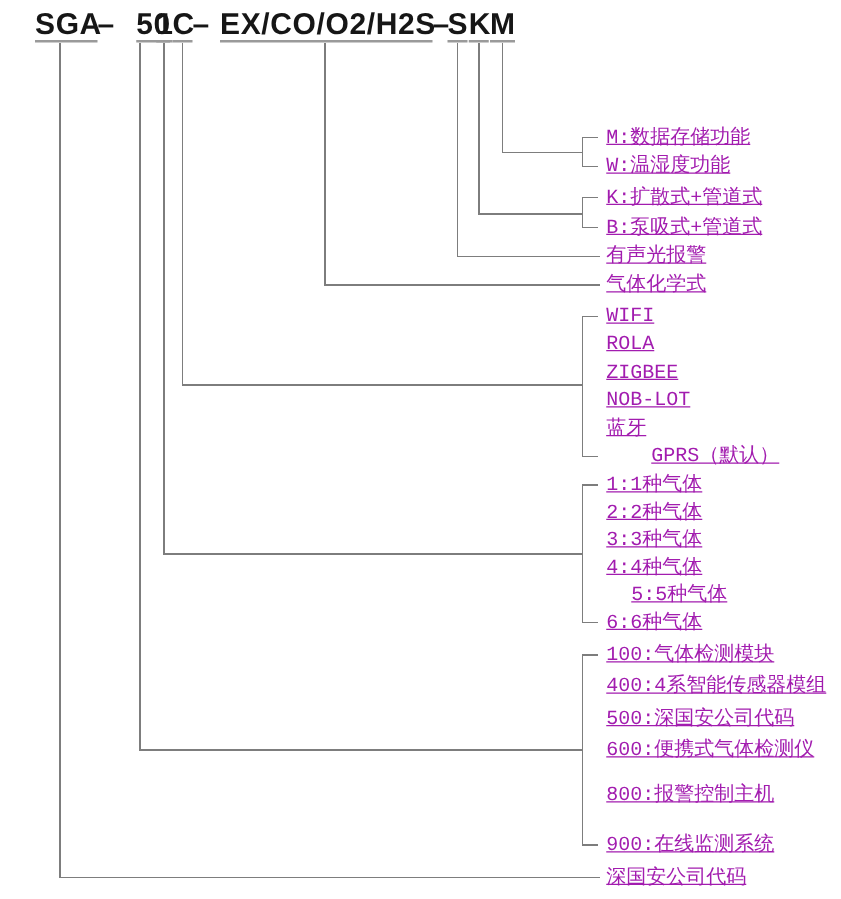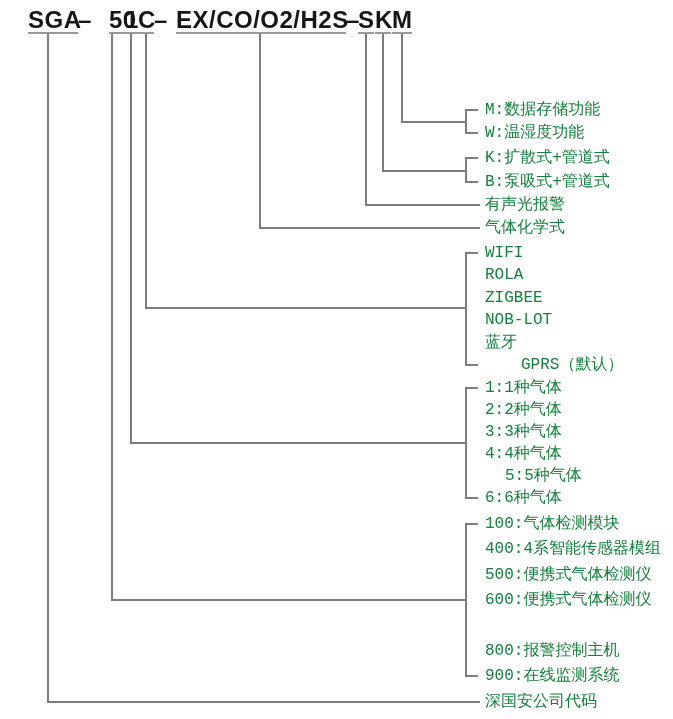--- a/index.html
+++ b/index.html
@@ -40,23 +40,24 @@
   }
   .tseg.u {
     border-bottom: 2px solid #9a9a9a;
   }
   .label {
     position: absolute;
     left: 485px;
     transform: translateY(-50%);
     font-size: 16px;
     line-height: 20px;
-    color: #15803d;
+    color: #a21caf;
     white-space: nowrap;
     font-family: "Liberation Mono", "DejaVu Sans Mono", monospace;
+    text-decoration: underline;
   }
 </style>
 </head>
 <body>
 
 <div id="canvas">
 
   <svg id="wires" width="673" height="719" viewBox="0 0 673 719">
     <path d="M48 34 V702 H480"></path>
     <path d="M112 34 V600 H466"></path>
@@ -103,20 +104,20 @@
 
   <div class="label" style="top:388px;">1:1种气体</div>
   <div class="label" style="top:410px;text-align:right;">2:2种气体</div>
   <div class="label" style="top:432px;">3:3种气体</div>
   <div class="label" style="top:454px;">4:4种气体</div>
   <div class="label" style="top:476px;margin-left:20px;">5:5种气体</div>
   <div class="label" style="top:498px;">6:6种气体</div>
 
   <div class="label" style="top:524px;">100:气体检测模块</div>
   <div class="label" style="top:549px;">400:4系智能传感器模组</div>
-  <div class="label" style="top:575px;">500:便携式气体检测仪</div>
+  <div class="label" style="top:575px;">500:深国安公司代码</div>
   <div class="label" style="top:600px;">600:便携式气体检测仪</div>
-  <div class="label" style="top:651px;text-align:center;">800:报警控制主机</div>
+  <div class="label" style="top:636px;text-align:center;">800:报警控制主机</div>
   <div class="label" style="top:676px;">900:在线监测系统</div>
 
   <div class="label" style="top:702px;">深国安公司代码</div>
 
 </div>
 
 </body></html>

